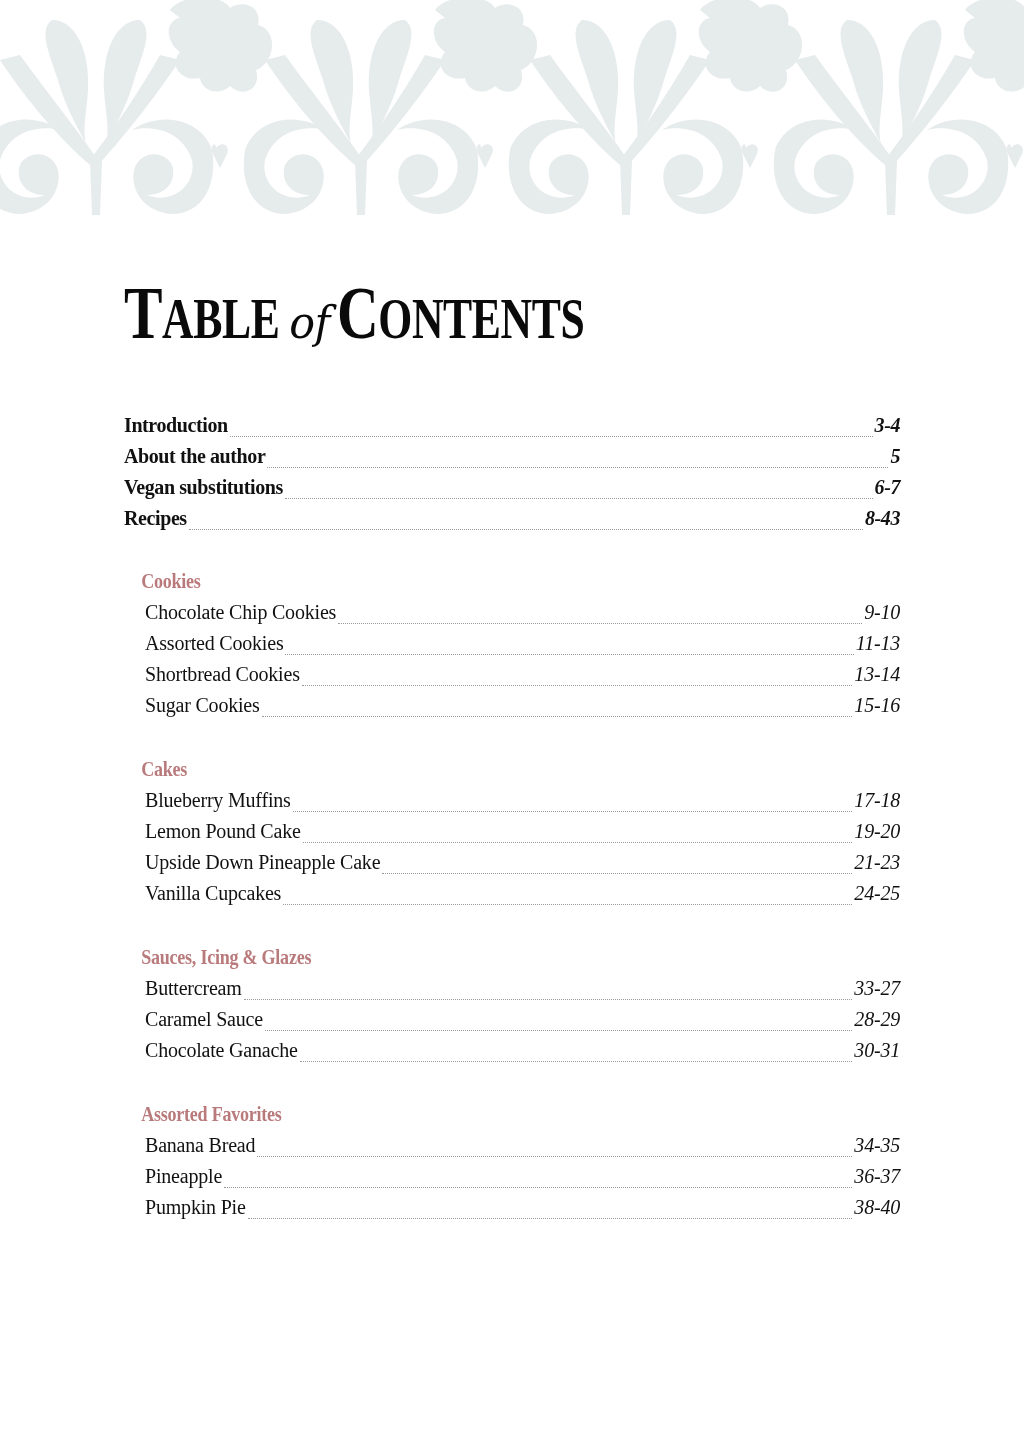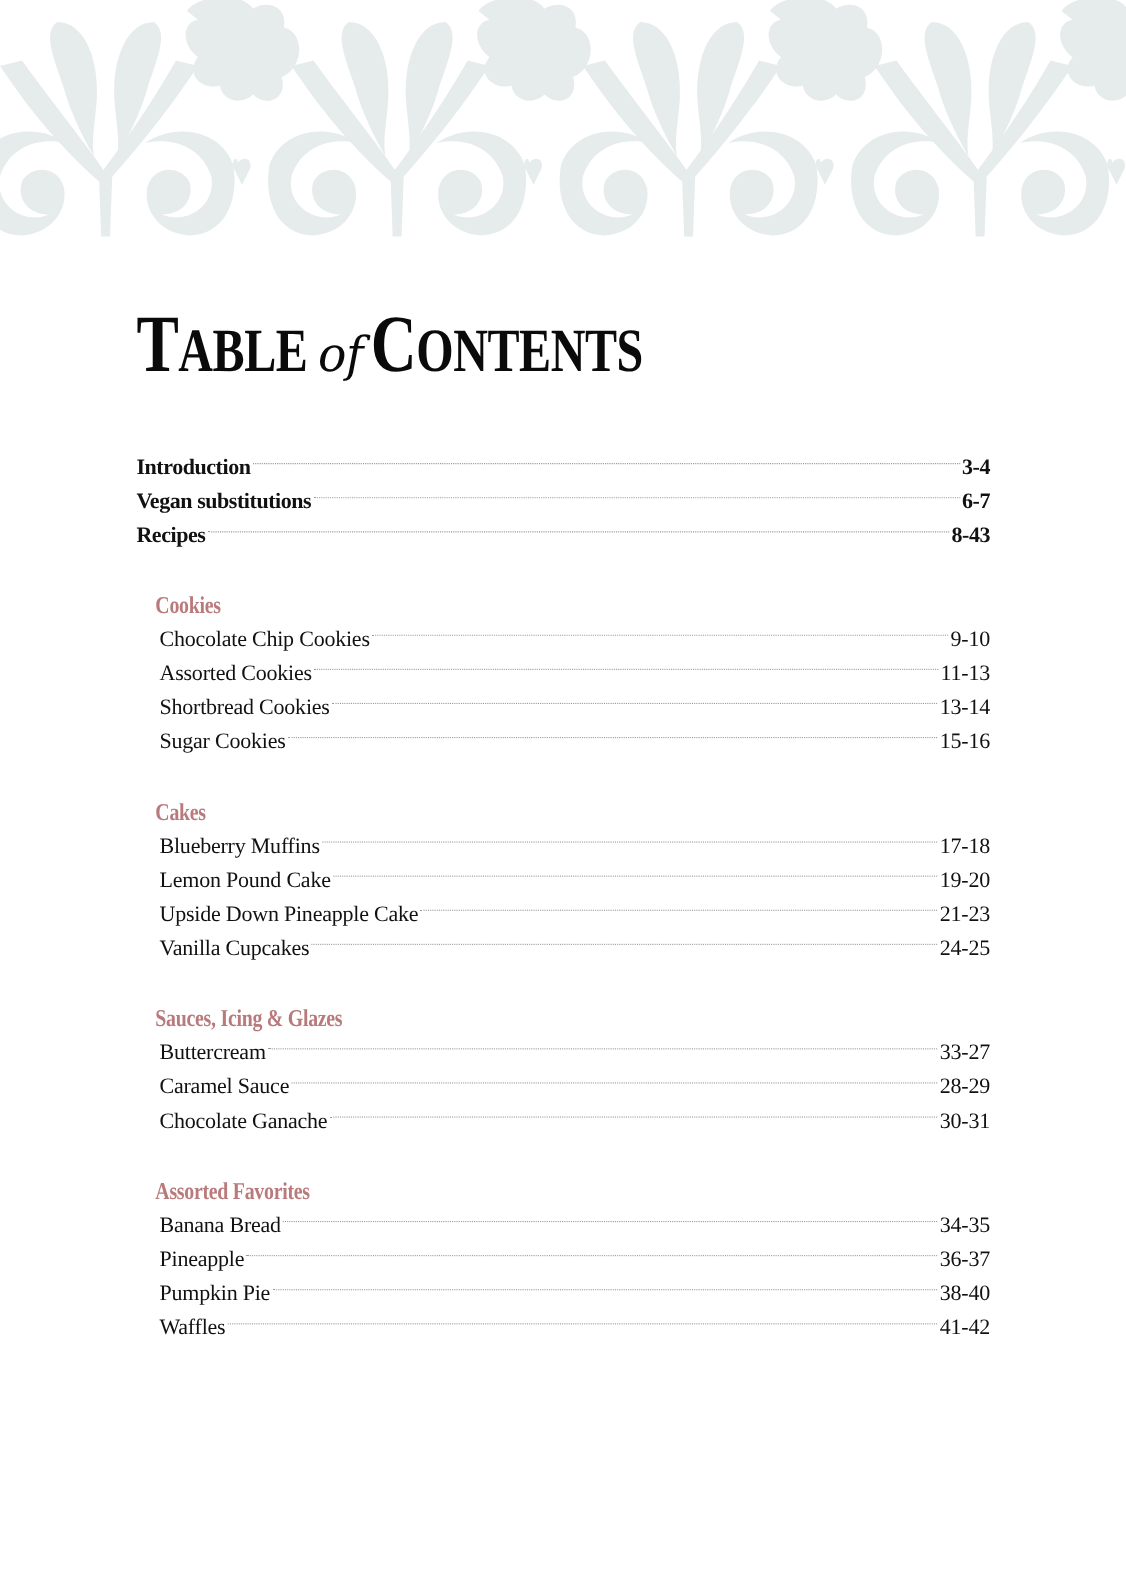--- a/index.html
+++ b/index.html
@@ -55,21 +55,21 @@
       transform: scaleX(1.25);
     }
     .toc {
       position: absolute;
       left: 124px;
       top: 410px;
       width: 776px;
     }
     .row {
       display: flex;
-      align-items: center;
+      align-items: flex-end;
       height: 31px;
       font-family: "Liberation Serif", serif;
       font-size: 20px;
       line-height: 31px;
     }
     .row.main {
       font-weight: bold;
       letter-spacing: -0.4px;
     }
     .row.sub {
@@ -82,20 +82,21 @@
     .row .leader {
       flex: 1;
       border-bottom: 1px dotted #9a9a9a;
       margin: 0 2px 0 2px;
       position: relative;
       top: -4px;
       height: 0;
     }
     .row .pages {
       white-space: nowrap;
+      font-style: italic;
     }
     .main-group {
       margin-bottom: 30px;
     }
     .section {
       margin-bottom: 31px;
     }
     .section-title {
       padding-left: 21px;
       height: 33px;
@@ -150,20 +151,25 @@
 
 <div class="toc">
 
   <div class="main-group">
     <div class="row main">
       <span class="label">Introduction</span>
       <span class="leader"></span>
       <span class="pages">3-4</span>
     </div>
     <div class="row main">
+      <span class="label">About the author</span>
+      <span class="leader"></span>
+      <span class="pages">5</span>
+    </div>
+    <div class="row main">
       <span class="label">Vegan substitutions</span>
       <span class="leader"></span>
       <span class="pages">6-7</span>
     </div>
     <div class="row main">
       <span class="label">Recipes</span>
       <span class="leader"></span>
       <span class="pages">8-43</span>
     </div>
   </div>
@@ -245,20 +251,15 @@
     <div class="row sub">
       <span class="label">Pineapple</span>
       <span class="leader"></span>
       <span class="pages">36-37</span>
     </div>
     <div class="row sub">
       <span class="label">Pumpkin Pie</span>
       <span class="leader"></span>
       <span class="pages">38-40</span>
     </div>
-    <div class="row sub">
-      <span class="label">Waffles</span>
-      <span class="leader"></span>
-      <span class="pages">41-42</span>
-    </div>
   </div>
 
 </div>
 
 </body></html>

